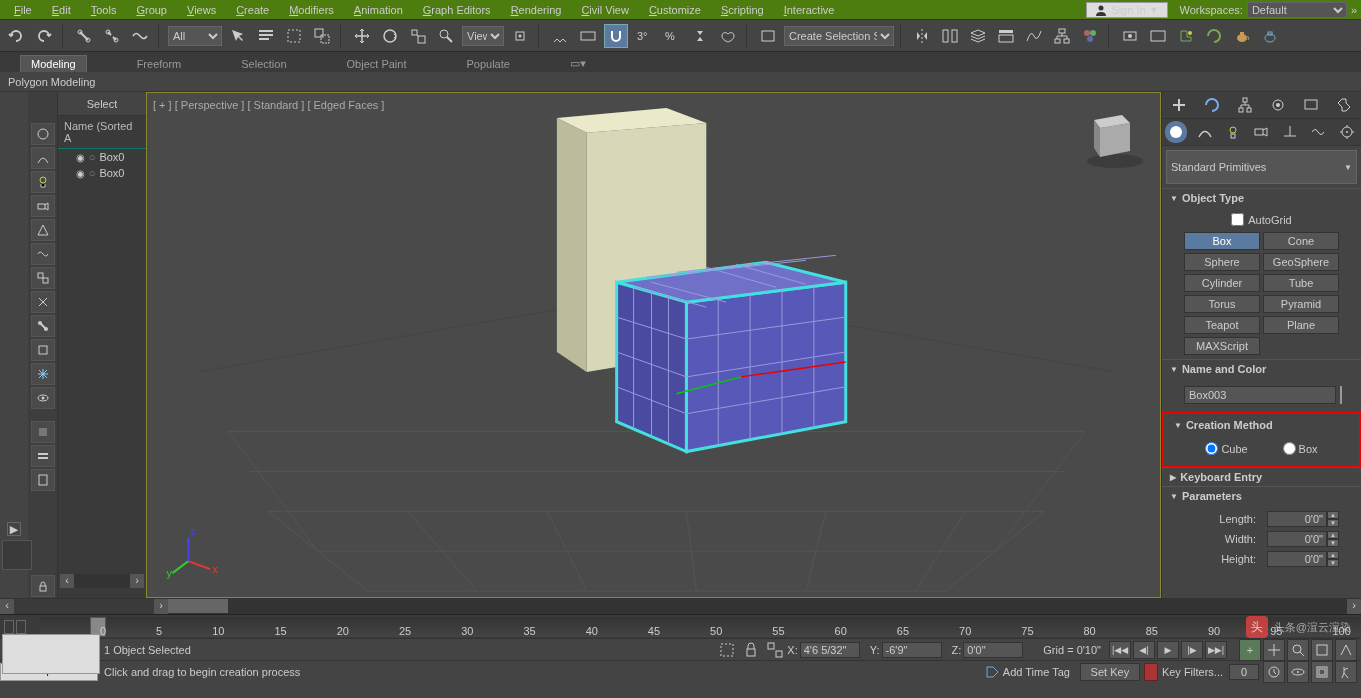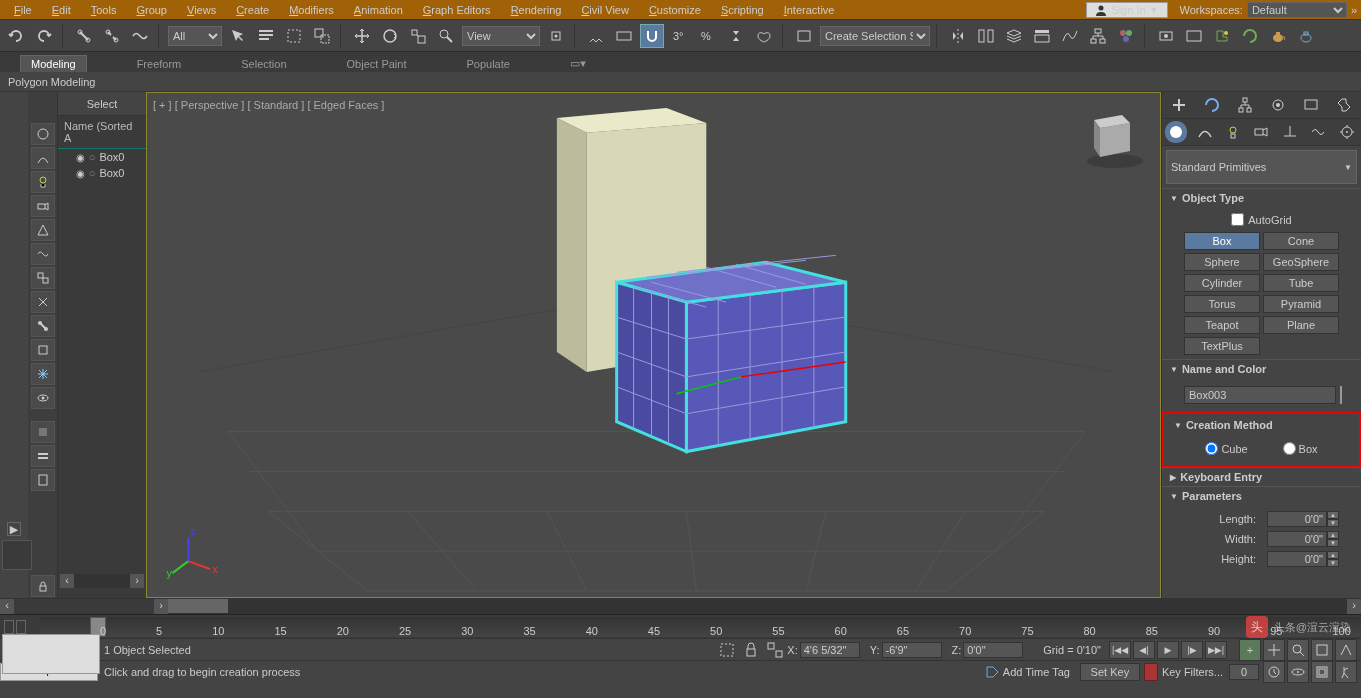--- a/index.html
+++ b/index.html
@@ -1,17 +1,17 @@
 <!DOCTYPE html>
 <html><head>
 <meta charset="utf-8">
 <style>
 * { margin:0; padding:0; box-sizing:border-box; font-family:"Segoe UI",Arial,sans-serif; font-size:11px; color:#ccc; }
 body { background:#444; width:1361px; height:698px; overflow:hidden; user-select:none; }
-.menubar { height:20px; background:#a16207; display:flex; align-items:center; padding:0 4px; border-bottom:1px solid #333; }
+.menubar { height:20px; background:#4d7c0f; display:flex; align-items:center; padding:0 4px; border-bottom:1px solid #333; }
 .menubar .menu-item { padding:0 10px; cursor:pointer; }
 .menubar .menu-item:first-letter { text-decoration:underline; }
 .menubar .spacer { flex:1; }
 .sign-in { background:#ddd; color:#000; padding:1px 8px; display:flex; align-items:center; gap:4px; border:1px solid #999; }
 .sign-in .arrow { font-size:9px; }
 .workspaces { display:flex; align-items:center; gap:4px; margin-left:12px; }
 .workspaces select { background:#555; border:1px solid #666; color:#ccc; width:100px; height:16px; font-size:11px; }
 .toolbar { height:32px; background:#444; display:flex; align-items:center; padding:0 4px; gap:4px; border-bottom:1px solid #2a2a2a; }
 .toolbar select { background:#555; border:1px solid #666; color:#ccc; height:20px; font-size:11px; }
 .tbsep { width:4px; height:24px; border-left:1px solid #333; margin:0 2px; }
@@ -193,21 +193,21 @@
         <rect x="9" y="9" width="7" height="7" fill="none" stroke="#ccc"></rect>
         <path d="M8 8 L10 10" stroke="#ccc"></path>
       </svg>
     </div>
   <div class="ticon">
       <svg viewBox="0 0 18 18">
         <circle cx="7" cy="7" r="4" fill="none" stroke="#ccc"></circle>
         <path d="M10 10 L15 15" stroke="#ccc" stroke-width="2"></path>
       </svg>
     </div>
-  <select style="width:78px"><option>View</option></select>
+  <select style="width:42px"><option>View</option></select>
   <div class="ticon">
       <svg viewBox="0 0 18 18">
         <rect x="5" y="5" width="8" height="8" fill="none" stroke="#ccc"></rect>
         <circle cx="9" cy="9" r="1.5" fill="#ccc"></circle>
       </svg>
     </div>
   <div class="tbsep"></div>
   <div class="ticon">
       <svg viewBox="0 0 18 18">
         <path d="M3 15 L6 12 L9 15 L12 12 L15 15" fill="none" stroke="#ccc"></path>
@@ -634,21 +634,21 @@
         <div class="prim-btn active">Box</div>
         <div class="prim-btn">Cone</div>
         <div class="prim-btn">Sphere</div>
         <div class="prim-btn">GeoSphere</div>
         <div class="prim-btn">Cylinder</div>
         <div class="prim-btn">Tube</div>
         <div class="prim-btn">Torus</div>
         <div class="prim-btn">Pyramid</div>
         <div class="prim-btn">Teapot</div>
         <div class="prim-btn">Plane</div>
-        <div class="prim-btn">TextPlus</div>
+        <div class="prim-btn">MAXScript</div>
       </div>
     </div>
 
     <div class="rollout-header">
         <span class="caret">▼</span>
         <span>Name and Color</span>
       </div>
     <div class="rollout-body">
       <div class="name-row">
         <input class="name-input" value="Box003" style="">

